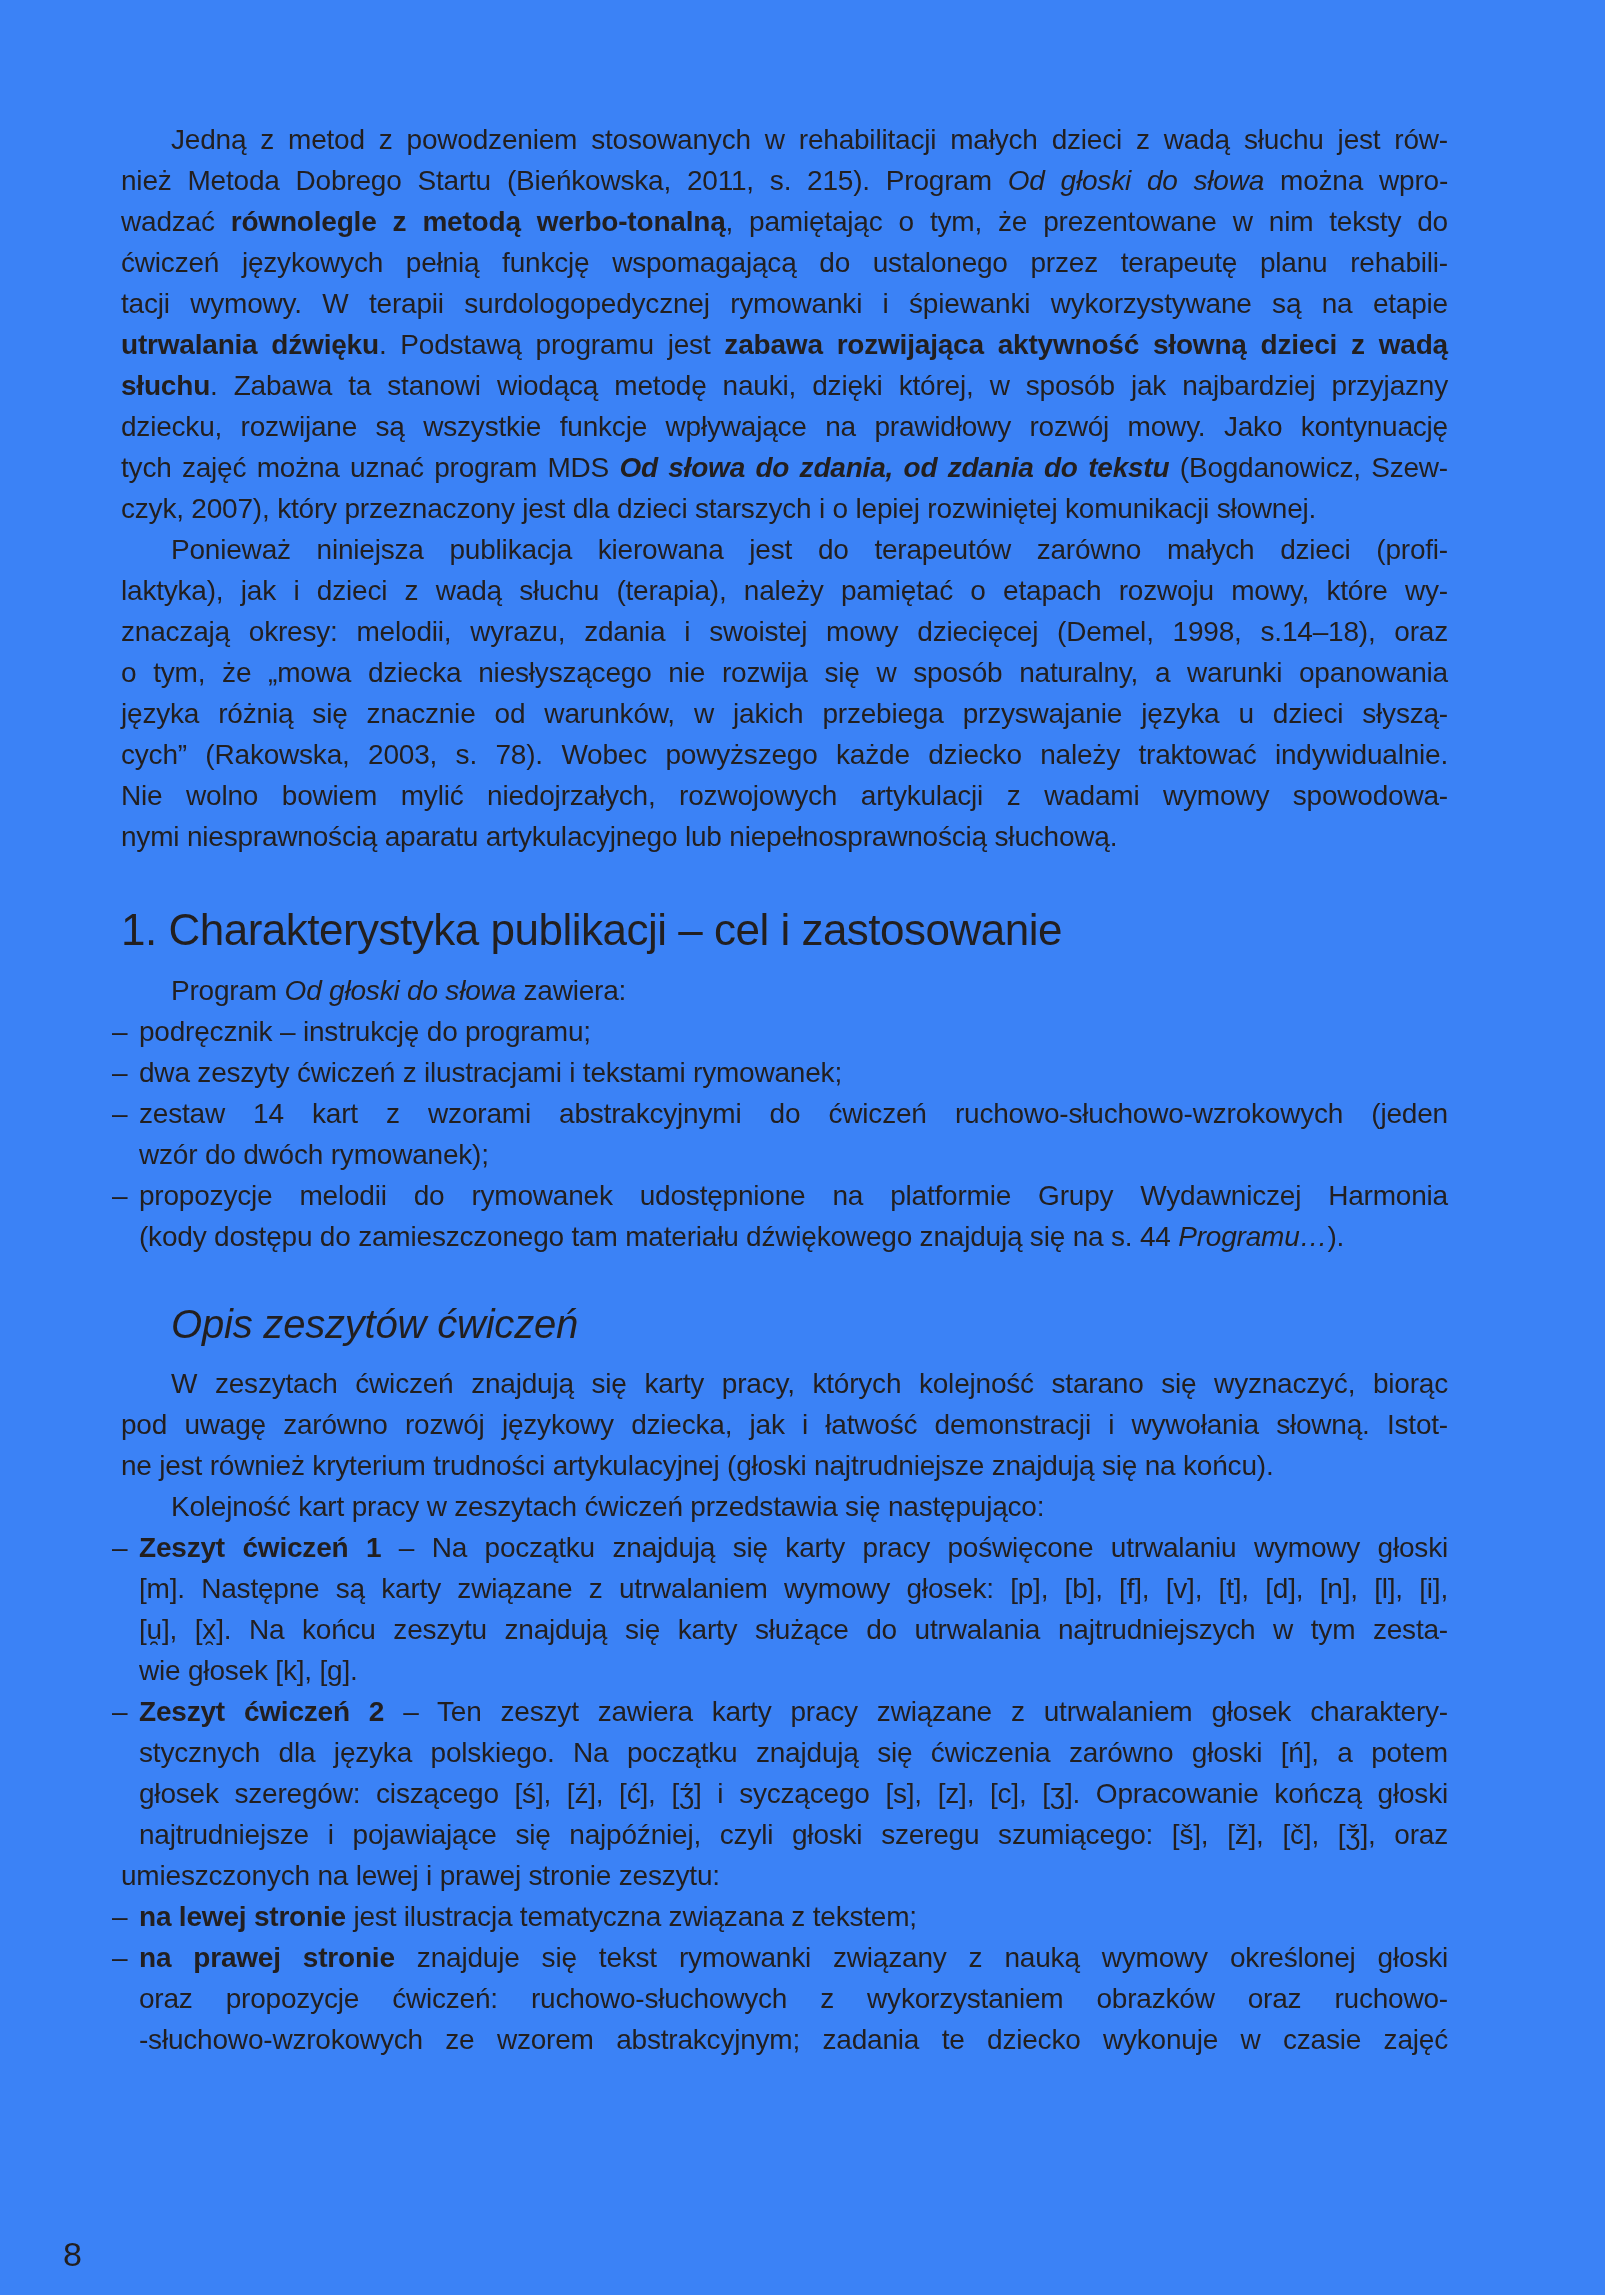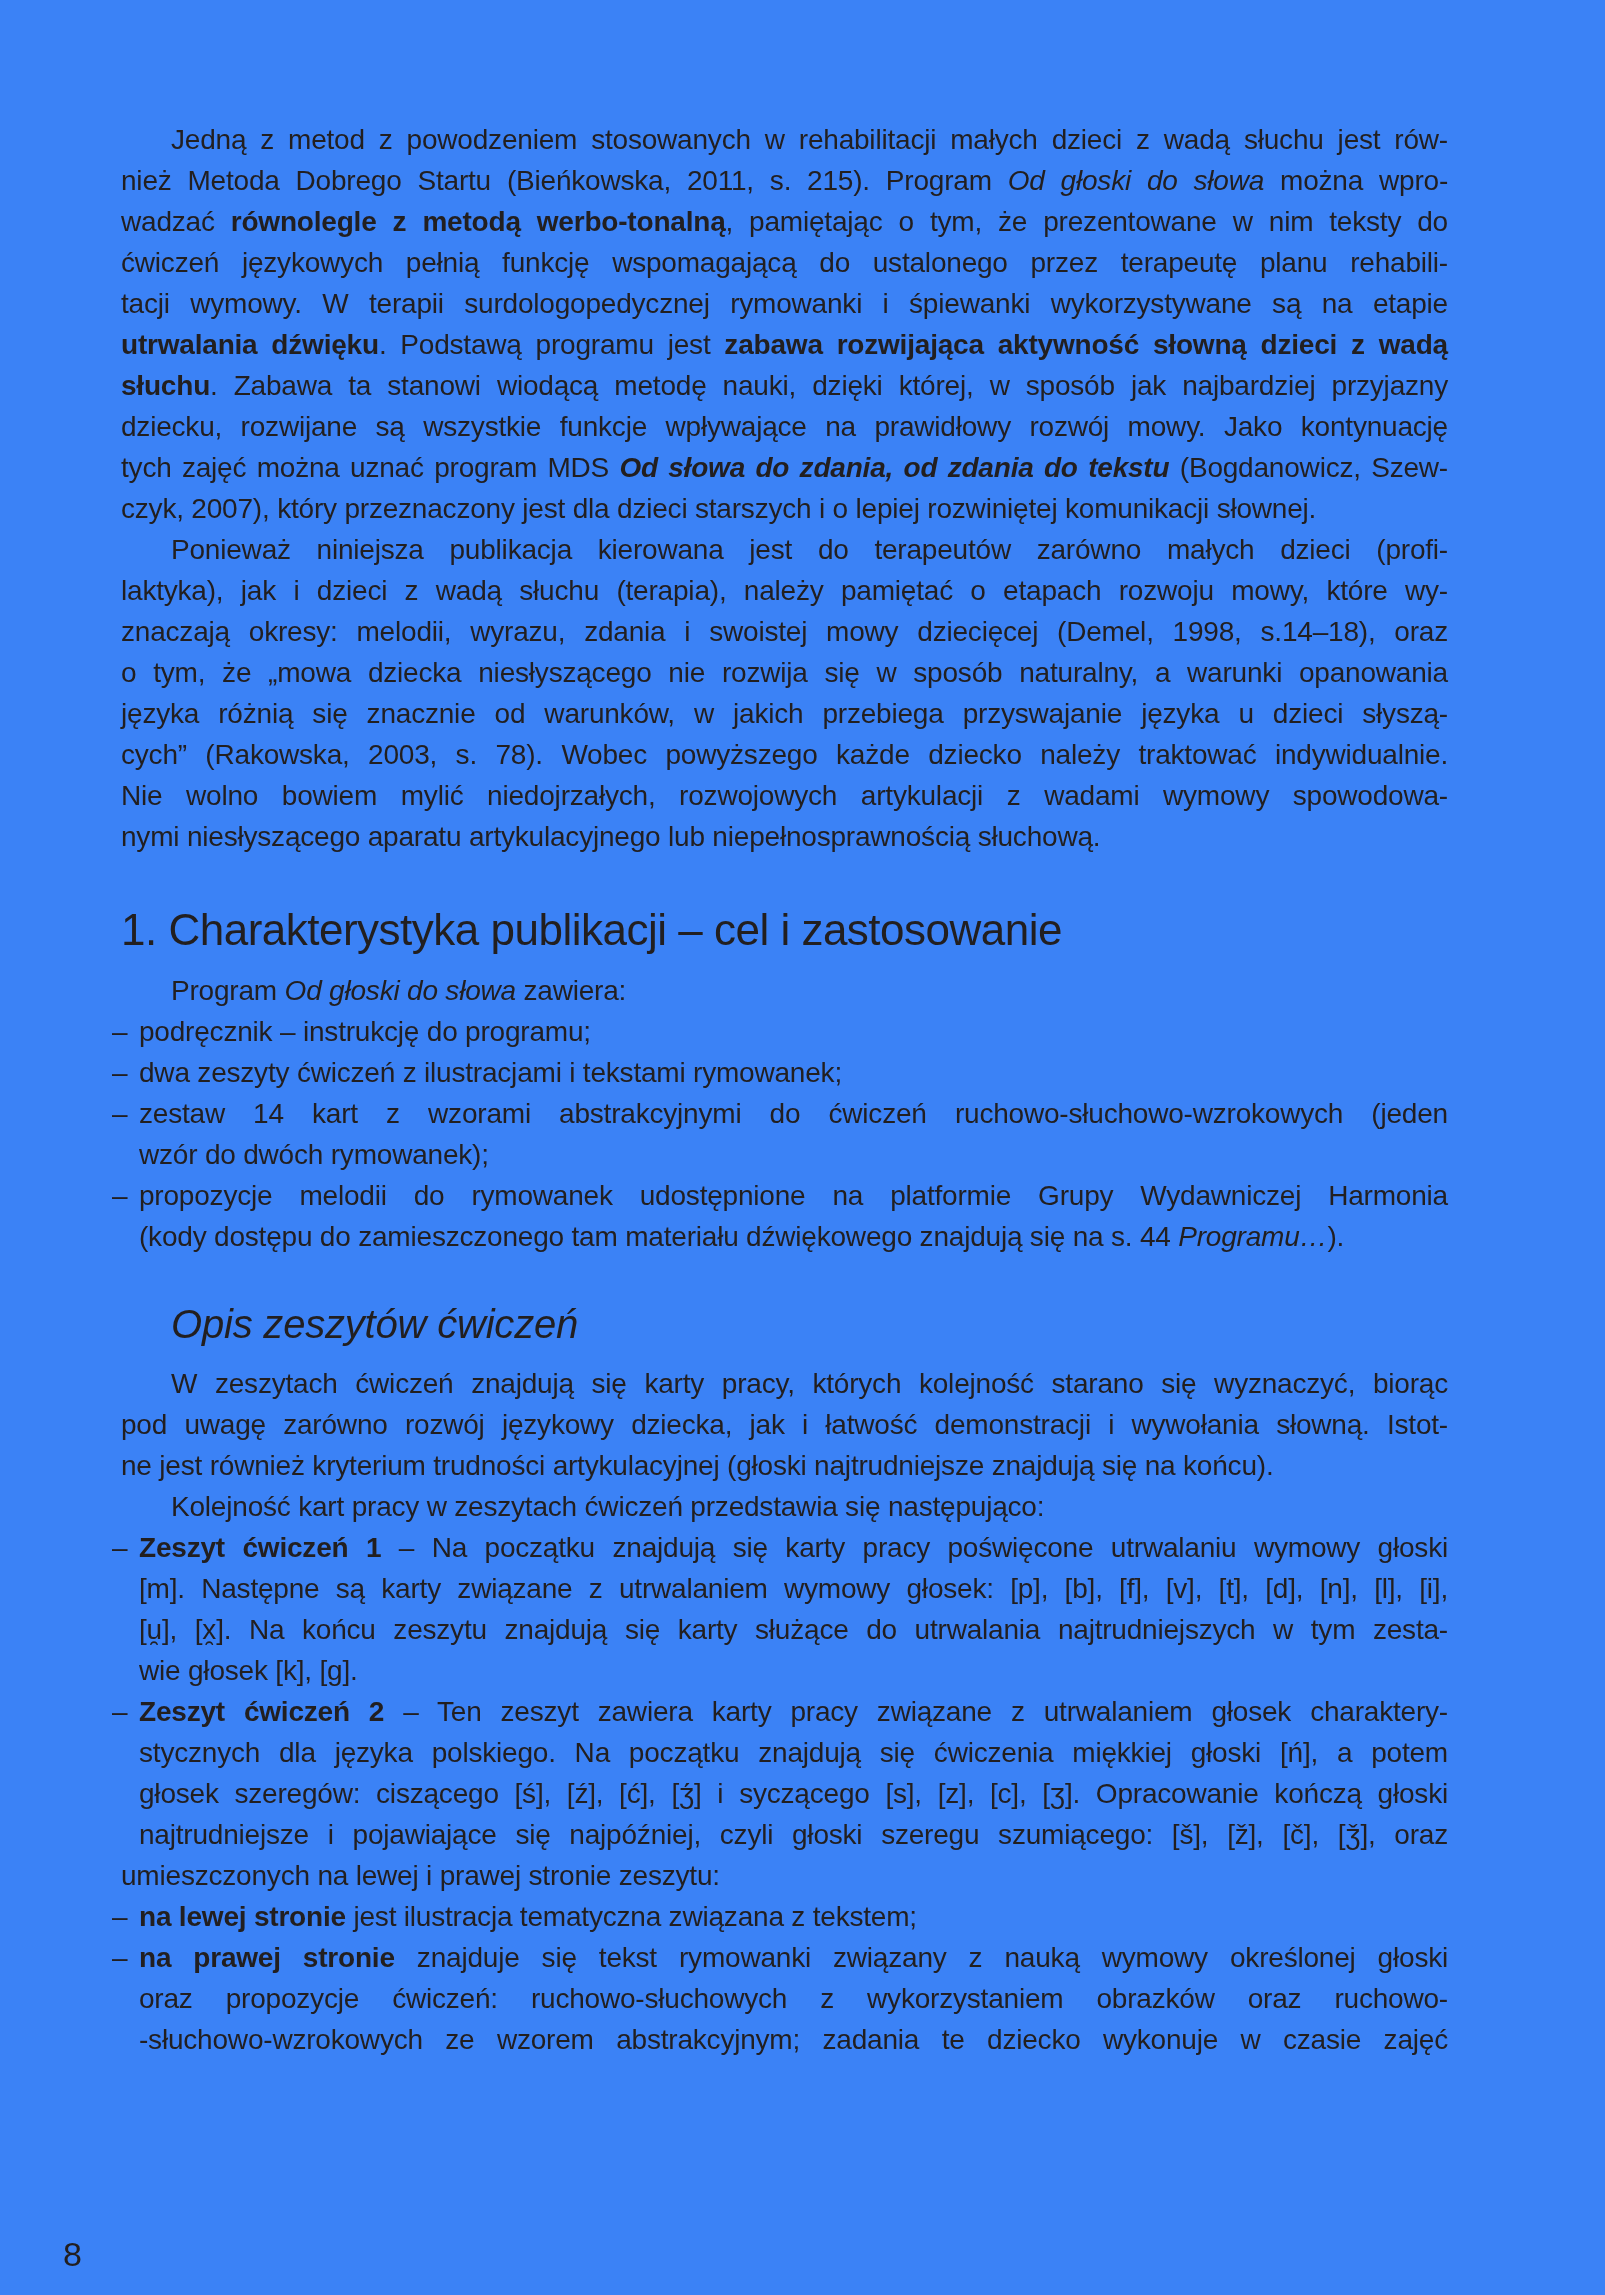--- a/index.html
+++ b/index.html
@@ -91,21 +91,21 @@
         <div class="line last"><span>czyk, 2007), który przeznaczony jest dla dzieci starszych i o lepiej rozwiniętej komunikacji słownej.</span></div>
       </div>
       <div class="para">
         <div class="line indent"><span>Ponieważ niniejsza publikacja kierowana jest do terapeutów zarówno małych dzieci (profi-</span></div>
         <div class="line"><span>laktyka), jak i dzieci z wadą słuchu (terapia), należy pamiętać o etapach rozwoju mowy, które wy-</span></div>
         <div class="line"><span>znaczają okresy: melodii, wyrazu, zdania i swoistej mowy dziecięcej (Demel, 1998, s.14–18), oraz</span></div>
         <div class="line"><span>o tym, że „mowa dziecka niesłyszącego nie rozwija się w sposób naturalny, a warunki opanowania</span></div>
         <div class="line"><span>języka różnią się znacznie od warunków, w jakich przebiega przyswajanie języka u dzieci słyszą-</span></div>
         <div class="line"><span>cych” (Rakowska, 2003, s. 78). Wobec powyższego każde dziecko należy traktować indywidualnie.</span></div>
         <div class="line"><span>Nie wolno bowiem mylić niedojrzałych, rozwojowych artykulacji z wadami wymowy spowodowa-</span></div>
-        <div class="line last"><span>nymi niesłyszącego aparatu artykulacyjnego lub niepełnosprawnością słuchową.</span></div>
+        <div class="line last"><span>nymi niesprawnością aparatu artykulacyjnego lub niepełnosprawnością słuchową.</span></div>
       </div>
       <div class="heading">1. Charakterystyka publikacji – cel i zastosowanie</div>
       <div class="para">
         <div class="line indent last"><span>Program </span><span class="i">Od głoski do słowa</span><span> zawiera:</span></div>
       </div>
       <div class="bullet">
         <span class="marker">–</span>
         <div class="line last"><span>podręcznik – instrukcję do programu;</span></div>
       </div>
       <div class="bullet">
@@ -134,21 +134,21 @@
       <div class="bullet">
         <span class="marker">–</span>
         <div class="line"><span class="b">Zeszyt ćwiczeń 1</span><span> – Na początku znajdują się karty pracy poświęcone utrwalaniu wymowy głoski</span></div>
         <div class="line"><span>[m]. Następne są karty związane z utrwalaniem wymowy głosek: [p], [b], [f], [v], [t], [d], [n], [l], [i],</span></div>
         <div class="line"><span>[u̯], [x̯]. Na końcu zeszytu znajdują się karty służące do utrwalania najtrudniejszych w tym zesta-</span></div>
         <div class="line last"><span>wie głosek [k], [g].</span></div>
       </div>
       <div class="bullet">
         <span class="marker">–</span>
         <div class="line"><span class="b">Zeszyt ćwiczeń 2</span><span> – Ten zeszyt zawiera karty pracy związane z utrwalaniem głosek charaktery-</span></div>
-        <div class="line"><span>stycznych dla języka polskiego. Na początku znajdują się ćwiczenia miękkiej głoski [ń], a potem</span></div>
+        <div class="line"><span>stycznych dla języka polskiego. Na początku znajdują się ćwiczenia zarówno głoski [ń], a potem</span></div>
         <div class="line"><span>głosek szeregów: ciszącego [ś], [ź], [ć], [ʒ́] i syczącego [s], [z], [c], [ʒ]. Opracowanie kończą głoski</span></div>
         <div class="line"><span>najtrudniejsze i pojawiające się najpóźniej, czyli głoski szeregu szumiącego: [š], [ž], [č], [ǯ], oraz</span></div>
       </div>
       <div class="para">
         <div class="line last"><span>umieszczonych na lewej i prawej stronie zeszytu:</span></div>
       </div>
       <div class="bullet">
         <span class="marker">–</span>
         <div class="line last"><span class="b">na lewej stronie</span><span> jest ilustracja tematyczna związana z tekstem;</span></div>
       </div>

